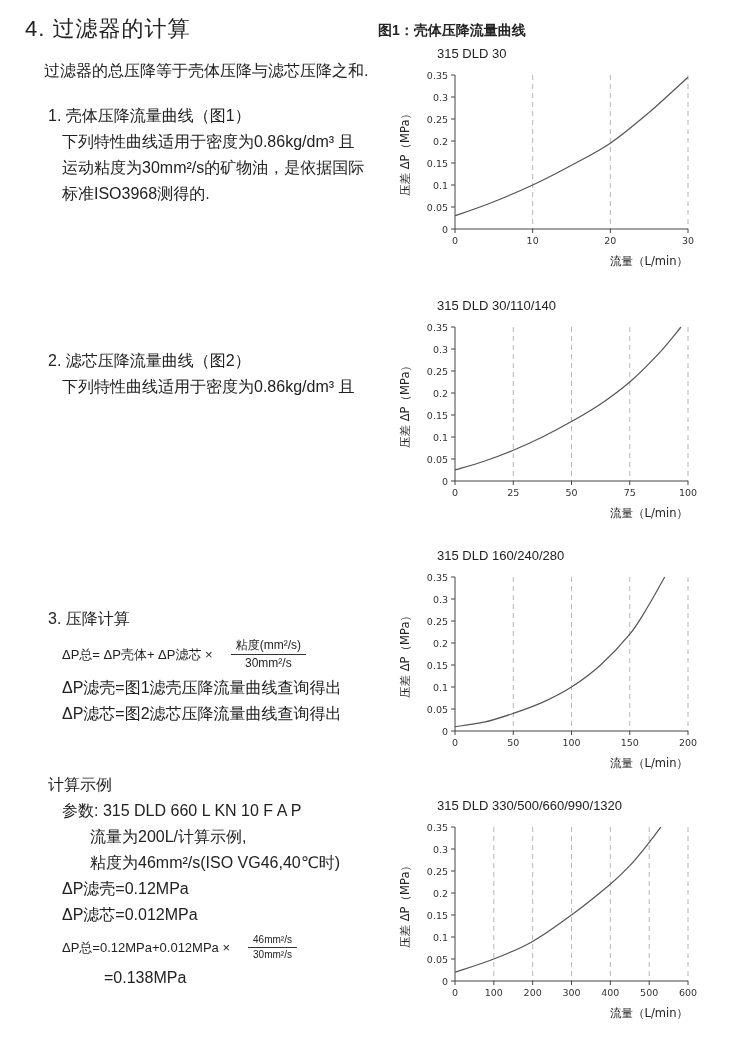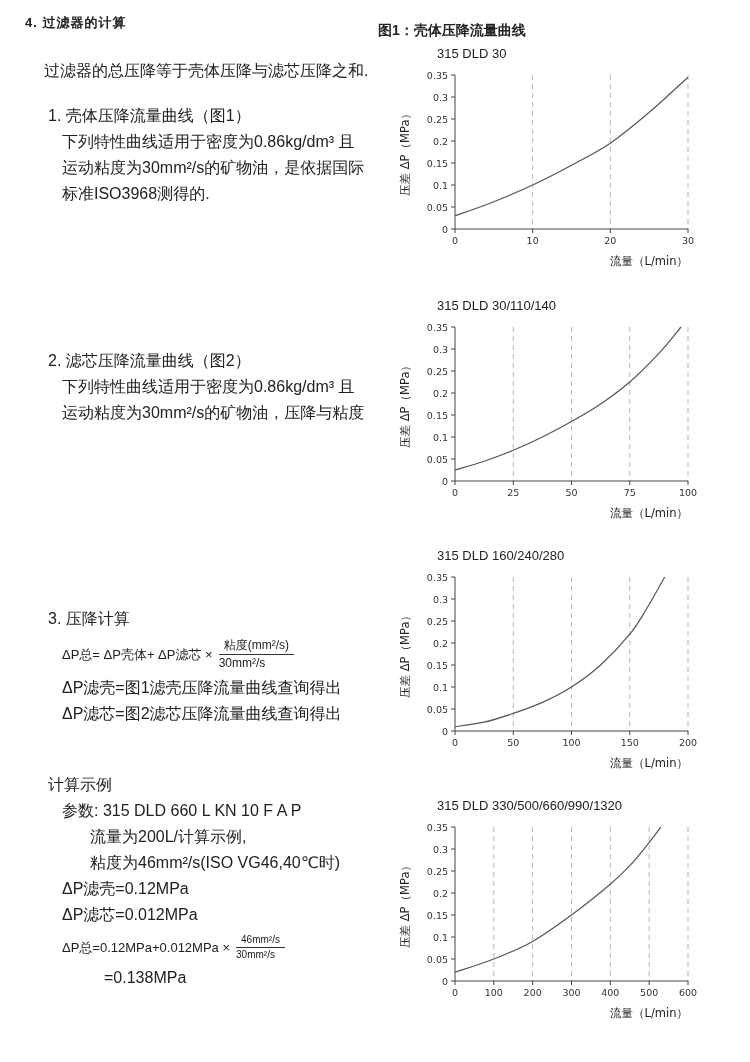--- a/index.html
+++ b/index.html
@@ -2,27 +2,27 @@
 <html><head>
 <meta charset="utf-8">
 <style>
   *{margin:0;padding:0;box-sizing:border-box}
   html,body{background:#fff}
   body{
     width:750px;height:1062px;position:relative;overflow:hidden;
     font-family:"Liberation Sans","DejaVu Sans",sans-serif;color:#222;
   }
   .abs{position:absolute}
-  .page-title{font-size:13px;font-weight:bold;letter-spacing:1px;white-space:nowrap}
+  .page-title{font-size:22px;font-weight:normal;letter-spacing:1px;white-space:nowrap}
   .fig-header{font-size:14px;font-weight:bold;white-space:nowrap}
   .textline{font-size:16px;line-height:26px;white-space:nowrap}
   .indent{margin-left:14px}
   .indent2{margin-left:42px}
   .formula-row{display:flex;align-items:center;font-size:13px;margin:6px 0 4px 14px;white-space:nowrap}
-  .frac{display:inline-block;text-align:left;vertical-align:middle;margin-left:6px;font-size:12px;line-height:15px}
+  .frac{display:inline-block;text-align:center;vertical-align:middle;margin-left:18px;font-size:12px;line-height:15px}
   .frac .num{display:block;border-bottom:1px solid #333;padding:0 5px 1px}
   .frac .den{display:block;padding-top:1px}
   .frac.small{font-size:10px;line-height:12px}
   .chart-block{position:absolute;left:395px;width:320px}
   .chart-title{font-size:13px;margin-left:42px;margin-bottom:2px;white-space:nowrap}
   svg text{font-family:"DejaVu Sans","Liberation Sans",sans-serif}
   svg .tick{font-size:9.5px;fill:#333}
   svg .axlabel{font-size:11.5px;fill:#222}
   svg .axis{stroke:#444;stroke-width:1}
   svg .grid{stroke:#9a9a9a;stroke-width:0.7;stroke-dasharray:5 4}
@@ -45,21 +45,20 @@
         <div class="textline">下列特性曲线适用于密度为0.86kg/dm³ 且</div>
         <div class="textline">运动粘度为30mm²/s的矿物油，是依据国际</div>
         <div class="textline">标准ISO3968测得的.</div>
       </div>
     </div>
 
     <div class="abs" style="left:48px;top:348px">
       <div class="textline">2. 滤芯压降流量曲线（图2）</div>
       <div class="indent">
         <div class="textline">下列特性曲线适用于密度为0.86kg/dm³ 且</div>
-        <div class="textline">运动粘度为30mm²/s的矿物油，压降与粘度</div>
       </div>
     </div>
 
     <div class="abs" style="left:48px;top:606px">
       <div class="textline">3. 压降计算</div>
       <div class="formula-row">
         <span>ΔP总= ΔP壳体+ ΔP滤芯 ×</span>
         <span class="frac">
           <span class="num">粘度(mm²/s)</span>
           <span class="den">30mm²/s</span>

